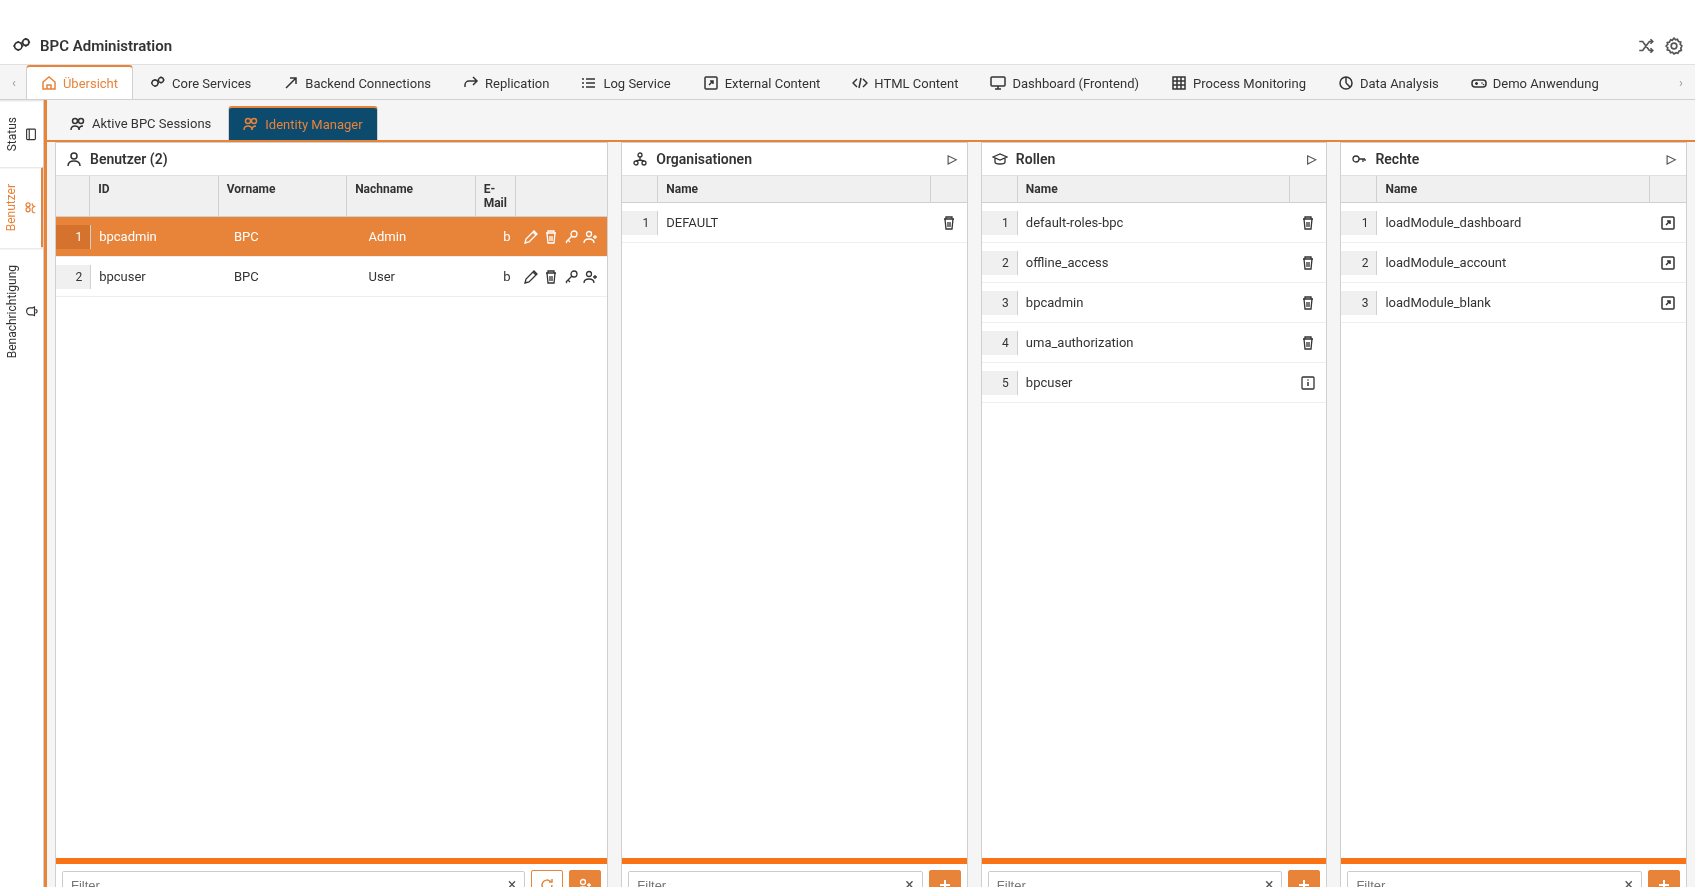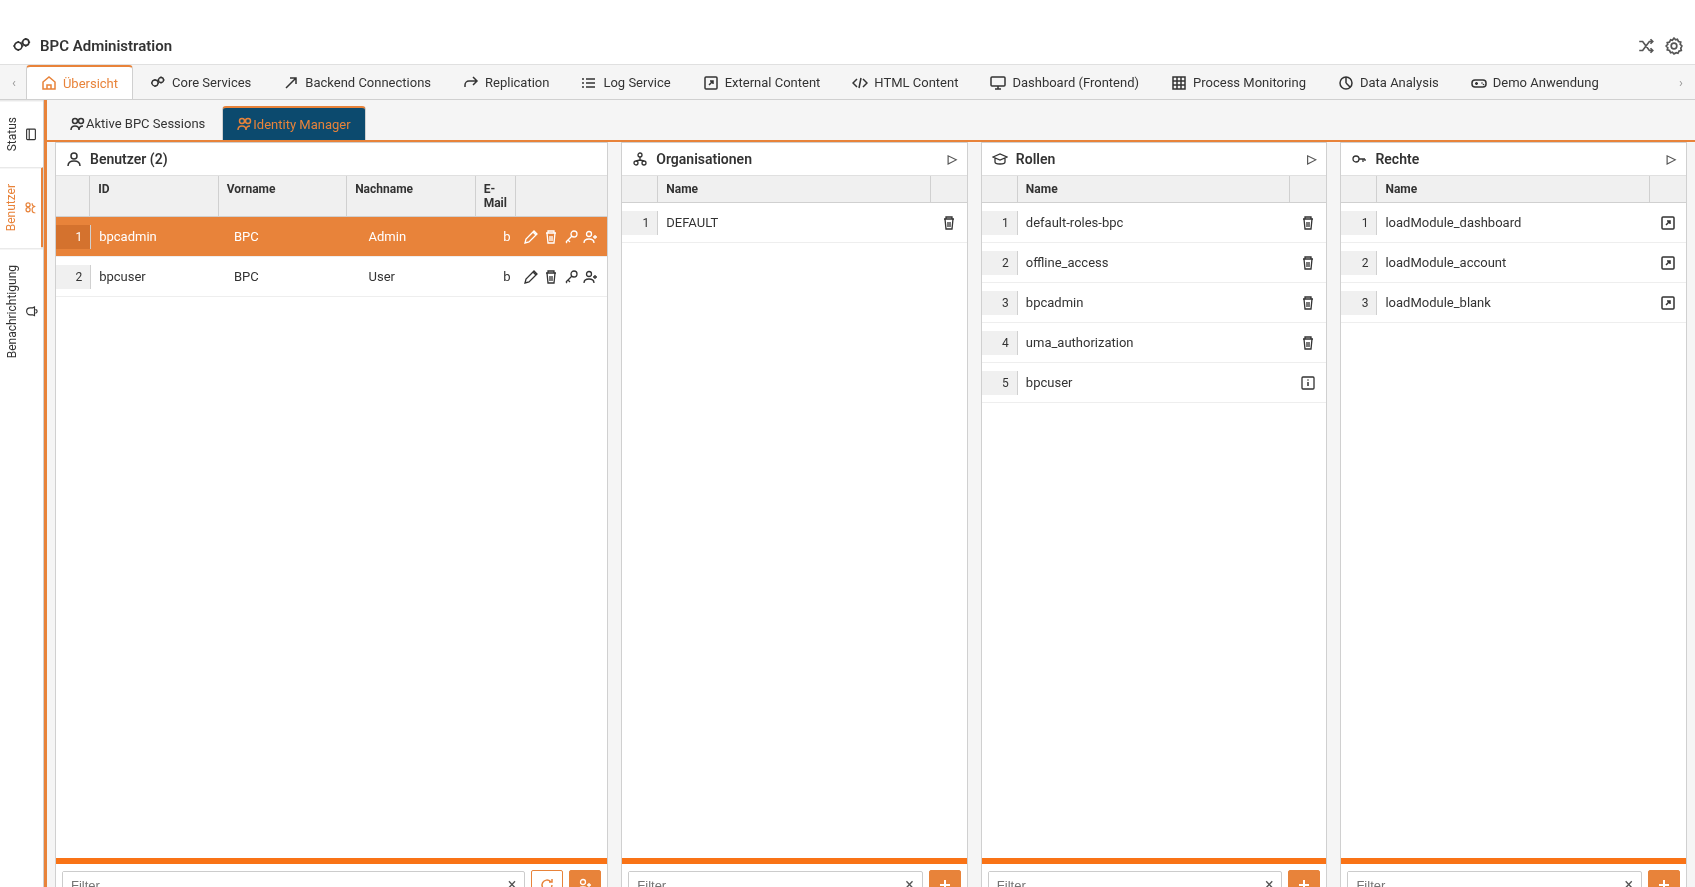--- a/index.html
+++ b/index.html
@@ -9,39 +9,39 @@
 
 
 .header { display: flex; align-items: center; justify-content: space-between; padding: 8px 12px; border-bottom: 1px solid #e0e0e0; }
 .header-left { display: flex; align-items: center; gap: 8px; font-weight: 600; font-size: 15px; }
 .header-right { display: flex; gap: 10px; }
 .header-icon { width: 18px; height: 18px; cursor: pointer; color: #555; }
 
 
 .nav { display: flex; align-items: center; background: #f5f5f5; border-bottom: 1px solid #d0d0d0; padding: 0 4px; gap: 2px; overflow: hidden; }
 .nav-arrow { padding: 6px 8px; cursor: pointer; color: #999; }
-.nav-item { display: flex; align-items: center; gap: 6px; padding: 8px 14px; cursor: pointer; border: 1px solid transparent; border-bottom: none; white-space: nowrap; color: #333; }
+.nav-item { display: flex; align-items: flex-end; gap: 6px; padding: 8px 14px; cursor: pointer; border: 1px solid transparent; border-bottom: none; white-space: nowrap; color: #333; }
 .nav-item.active { background: #fff; border-color: #d0d0d0; border-top: 2px solid #e8833a; color: #e8833a; border-radius: 4px 4px 0 0; }
 .nav-item svg { width: 16px; height: 16px; }
 
 
 .body { display: flex; flex: 1; overflow: hidden; }
 
 
 .sidebar { width: 44px; display: flex; flex-direction: column; border-right: 1px solid #d0d0d0; background: #fff; }
 .side-tab { display: flex; flex-direction: column; align-items: center; justify-content: center; padding: 16px 4px; cursor: pointer; writing-mode: vertical-rl; transform: rotate(180deg); gap: 6px; font-size: 12px; color: #333; border-bottom: 1px solid #e0e0e0; }
 .side-tab.active { color: #e8833a; border-left: 2px solid #e8833a; }
 .side-tab svg { width: 14px; height: 14px; transform: rotate(90deg); }
 
 
 .main { flex: 1; display: flex; flex-direction: column; background: #f5f5f5; border-left: 3px solid #e8833a; overflow: hidden; }
 
 
 .subtabs { display: flex; gap: 2px; padding: 6px 8px 0 8px; background: #f5f5f5; }
-.subtab { display: flex; align-items: center; padding: 8px 14px; cursor: pointer; border: 1px solid transparent; border-bottom: none; font-size: 13px; }
+.subtab { display: flex; align-items: center; gap: 6px; padding: 8px 14px; cursor: pointer; border: 1px solid transparent; border-bottom: none; font-size: 13px; }
 .subtab.active { background: #0c4a6e; border-color: #d0d0d0; color: #e8833a; border-top: 2px solid #e8833a; border-radius: 4px 4px 0 0; }
 .subtab svg { width: 16px; height: 16px; }
 
 
 .panels { flex: 1; display: flex; gap: 13px; padding: 0 8px 8px 8px; border-top: 2px solid #e8833a; overflow: hidden; }
 .panel { background: #fff; border: 1px solid #d0d0d0; display: flex; flex-direction: column; overflow: hidden; }
 .panel-users { flex: 1.6; }
 .panel-orgs, .panel-roles, .panel-rights { flex: 1; }
 
 .panel-header { display: flex; align-items: center; justify-content: space-between; padding: 8px 10px; border-bottom: 1px solid #e0e0e0; font-weight: 600; font-size: 14px; }

